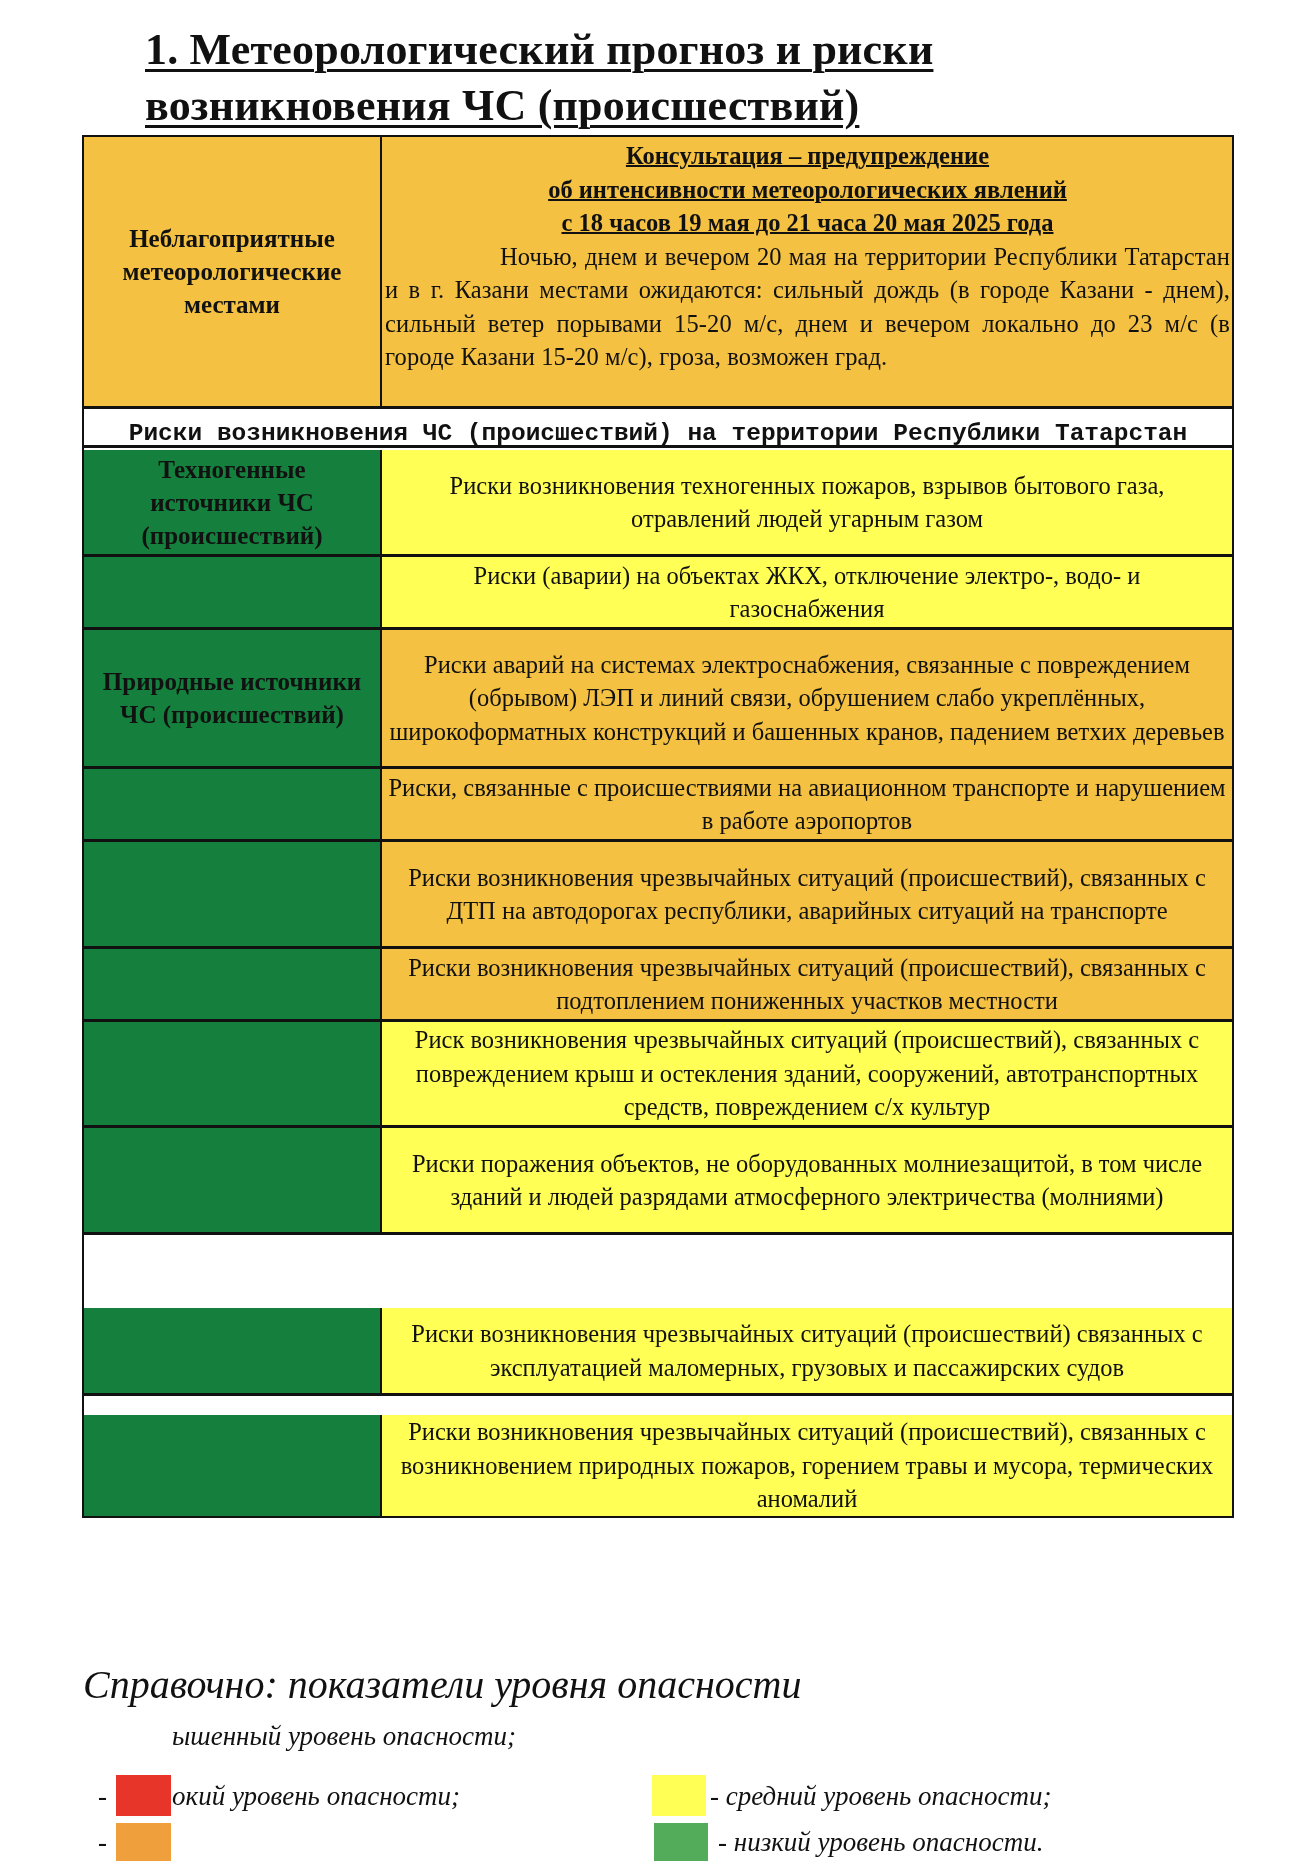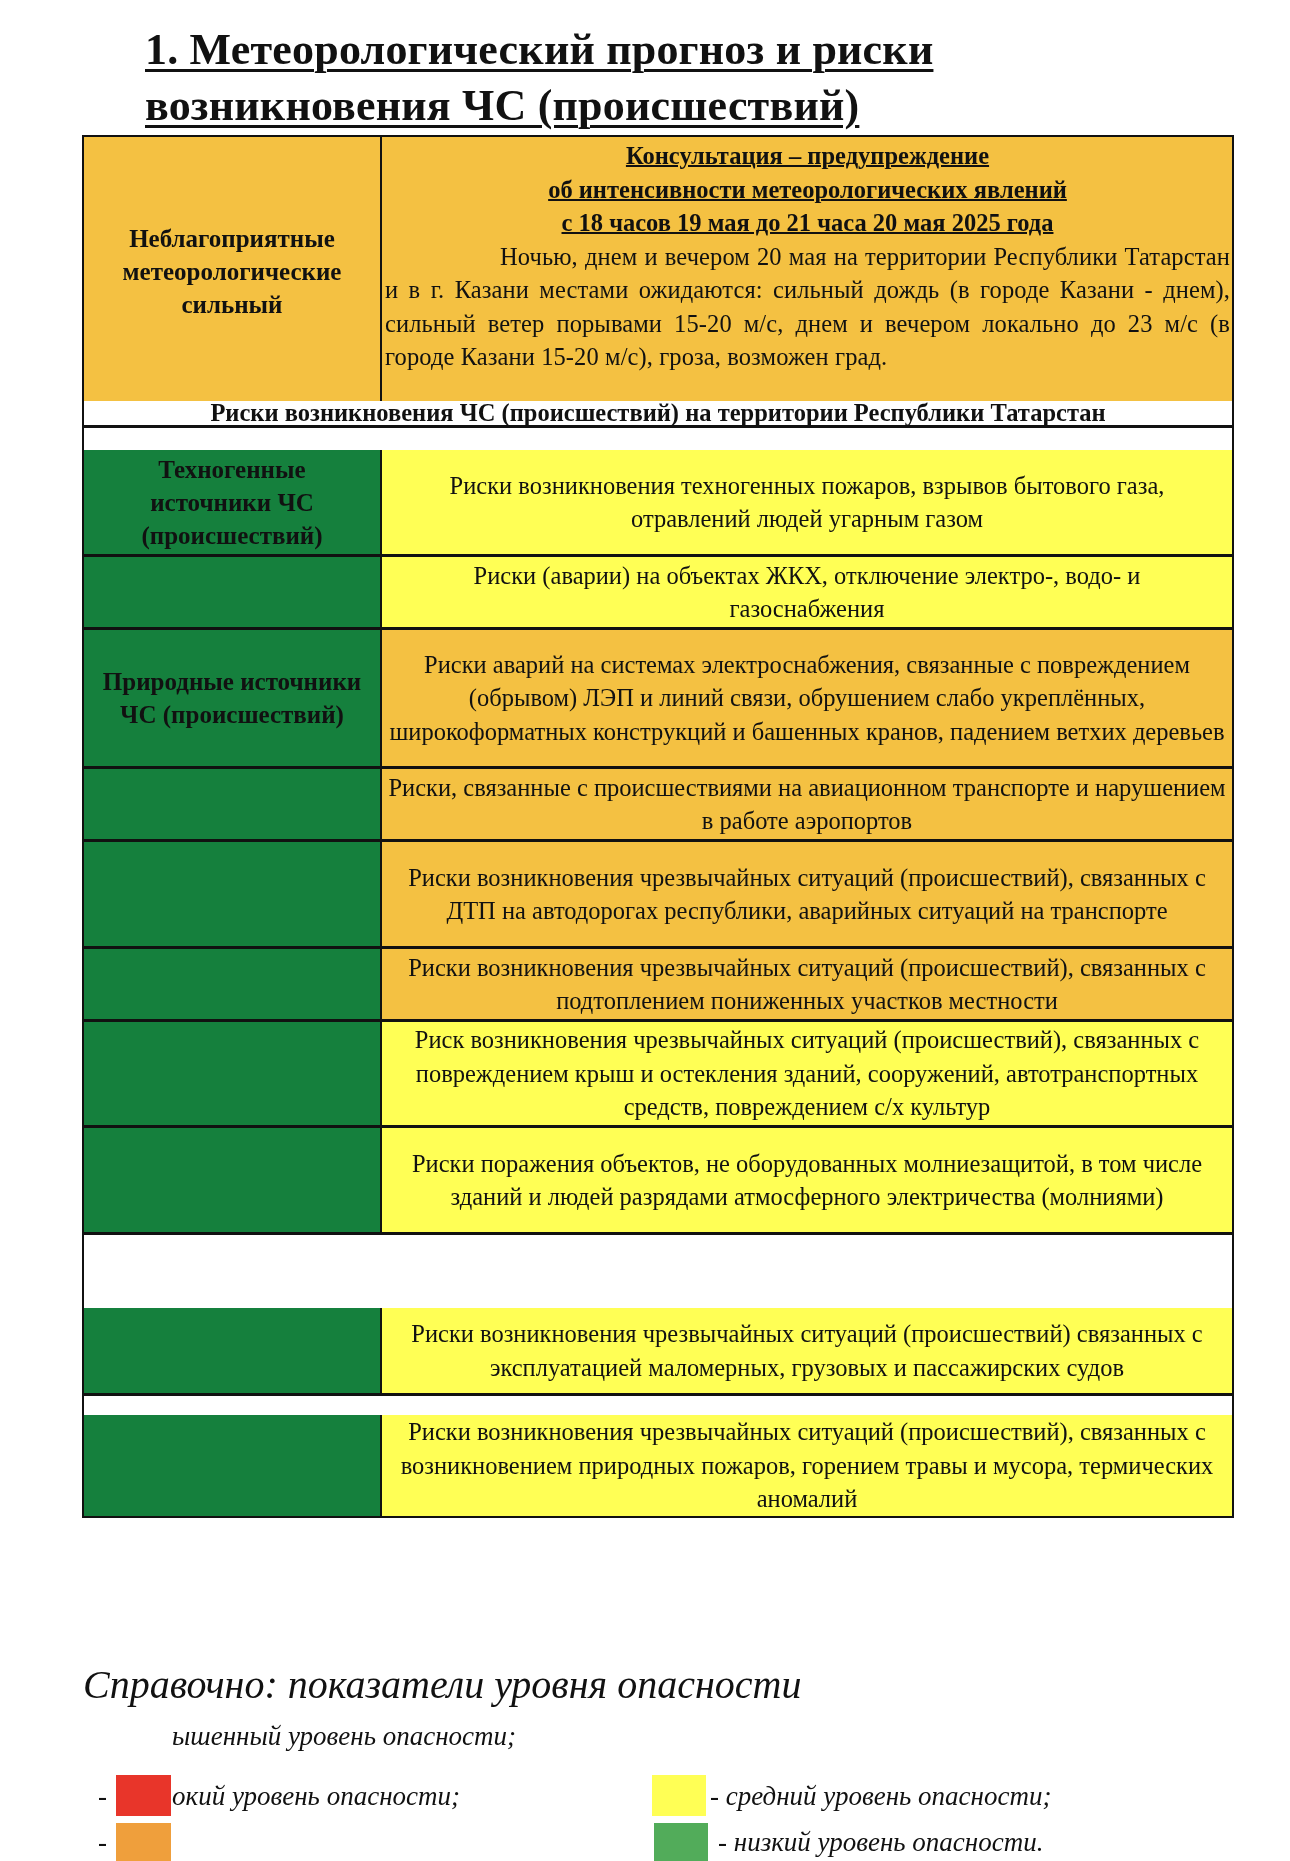--- a/index.html
+++ b/index.html
@@ -43,32 +43,32 @@
   <div>возникновения ЧС (происшествий)</div>
 </div>
 
 <div class="tbl">
 
   <div class="row hdr" style="top:0; height:272px;">
     <div class="cell-l">
       <div>
         <div>Неблагоприятные</div>
         <div>метеорологические</div>
-        <div>сильный</div>
+        <div>местами</div>
       </div>
     </div>
     <div class="cell-r orange">
       <div class="hdr-title">Консультация – предупреждение</div>
       <div class="hdr-title">об интенсивности метеорологических явлений</div>
       <div class="hdr-title">с 18 часов 19 мая до 21 часа 20 мая 2025 года</div>
       <div class="hdr-body">Ночью, днем и вечером 20 мая на территории Республики Татарстан и в г. Казани местами ожидаются: сильный дождь (в городе Казани - днем), сильный ветер порывами 15-20 м/с, днем и вечером локально до 23 м/с (в городе Казани 15-20 м/с), гроза, возможен град.</div>
     </div>
   </div>
 
-  <div class="row sub" style="top:264px; height:27px;">
+  <div class="row sub" style="top:284px; height:27px;font-family:Liberation Mono, monospace;">
     <span>Риски возникновения ЧС (происшествий) на территории Республики Татарстан</span>
   </div>
 
   <div class="row" style="top:313px; height:107px;">
     <div class="cell-l" style="padding:0 12px;">Техногенные источники ЧС (происшествий)</div>
     <div class="cell-r yellow" style="padding:0 30px;">Риски возникновения техногенных пожаров, взрывов бытового газа, отравлений людей угарным газом</div>
   </div>
 
   <div class="row" style="top:420px; height:73px;">
     <div class="cell-l"></div>

